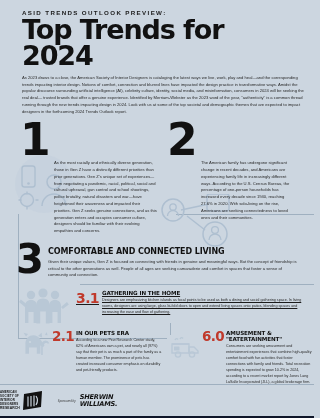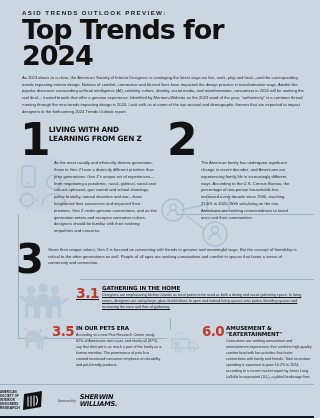--- a/index.html
+++ b/index.html
@@ -149,21 +149,20 @@
           <rect x="8" y="18" width="13" height="21" rx="2.5" fill="none" stroke="#aebfd0" stroke-width="1.4"></rect>
           <circle cx="14.5" cy="35.5" r="1.3" fill="#aebfd0"></circle>
           <circle cx="13" cy="52" r="6.5" fill="none" stroke="#aebfd0" stroke-width="1.4"></circle>
           <path d="M13 46.5 v-3 M13 58.5 v3 M7.5 52 h-3 M21.5 52 h3" stroke="#aebfd0" stroke-width="1.4" fill="none"></path>
           <circle cx="40" cy="34" r="7" fill="none" stroke="#aebfd0" stroke-width="1.5"></circle>
           <path d="M28 58 a12 12 0 0 1 24 0" fill="none" stroke="#aebfd0" stroke-width="1.5"></path>
         </svg>
       </div>
       <div class="numrow">
         <div class="bignum">1</div>
-        <div class="sechead">LIVING WITH AND LEARNING FROM GEN Z</div>
       </div>
       <div class="secbody">As the most racially and ethnically diverse generation, those in Gen Z have a distinctly different priorities than prior generations. Gen Z's unique set of experiences—from negotiating a pandemic, racial, political, social and cultural upheaval, gun control and school shootings, police brutality, natural disasters and war—have heightened their awareness and impacted their priorities. Gen Z seeks genuine connections, and as this generation enters and occupies consumer culture, designers should be familiar with their evolving empathies and concerns.</div>
     </div>
 
     <div class="col col2">
       <div class="artwrap art2">
         <svg width="86" height="58" viewBox="0 0 86 58">
           <line x1="24" y1="16" x2="52" y2="10" stroke="#aebfd0" stroke-width="1.4"></line>
           <line x1="30" y1="22" x2="48" y2="36" stroke="#aebfd0" stroke-width="1.4"></line>
           <circle cx="16" cy="16" r="11" fill="none" stroke="#aebfd0" stroke-width="1.5"></circle>
@@ -178,20 +177,21 @@
       <div class="numrow">
         <div class="bignum">2</div>
       </div>
       <div class="secbody">The American family has undergone significant change in recent decades, and Americans are experiencing family life in increasingly different ways. According to the U.S. Census Bureau, the percentage of one-person households has increased every decade since 1940, reaching 27.6% in 2020. With solo-living on the rise, Americans are seeking connectedness to loved ones and their communities.</div>
     </div>
   </div>
 
   <div class="sec3">
     <div class="bignum3">3</div>
     <div class="sec3txt">
+      <div class="sec3head">COMFORTABLE AND CONNECTED LIVING</div>
       <div class="sec3body">Given their unique values, Gen Z is focused on connecting with friends in genuine and meaningful ways. But the concept of friendship is critical to the other generations as well. People of all ages are seeking camaraderie and comfort in spaces that foster a sense of community and connection.</div>
     </div>
   </div>
 
   <div class="sub31">
     <div class="frame31"></div>
     <div class="icon31">
       <svg width="58" height="40" viewBox="0 0 58 40">
         <g fill="#b9c8d6">
           <circle cx="13" cy="9" r="4.2"></circle>
@@ -225,21 +225,21 @@
             <path d="M20 7 l3.6-3.2 l0.6 4.6z"></path>
             <circle cx="12" cy="13" r="1.1" fill="#ccd6e0"></circle>
           </g>
           <g fill="none" stroke="#b9c8d6" stroke-width="1.6">
             <path d="M24 26 v-8 a5 5 0 0 1 5-5"></path>
             <path d="M24.5 14.5 a3.2 3.2 0 0 1 6 0"></path>
           </g>
           <path d="M27 6 l1.6-3 l1 3.2z" fill="#b9c8d6"></path>
         </svg>
       </div>
-      <div class="subnum">3.5</div>
+      <div class="subnum">2.1</div>
       <div class="subtxt">
         <div class="subhead">IN OUR PETS ERA</div>
         <div class="subbody">According to a new Pew Research Center study, 62% of Americans own a pet, and nearly all (97%) say that their pet is as much a part of the family as a human member. The prominence of pets has created increased consumer emphasis on durability and pet-friendly products.</div>
       </div>
     </div>
 
     <div class="subcol">
       <div class="iconsm">
         <svg width="34" height="34" viewBox="0 0 34 34">
           <g fill="none" stroke="#b9c8d6" stroke-width="1.4">

